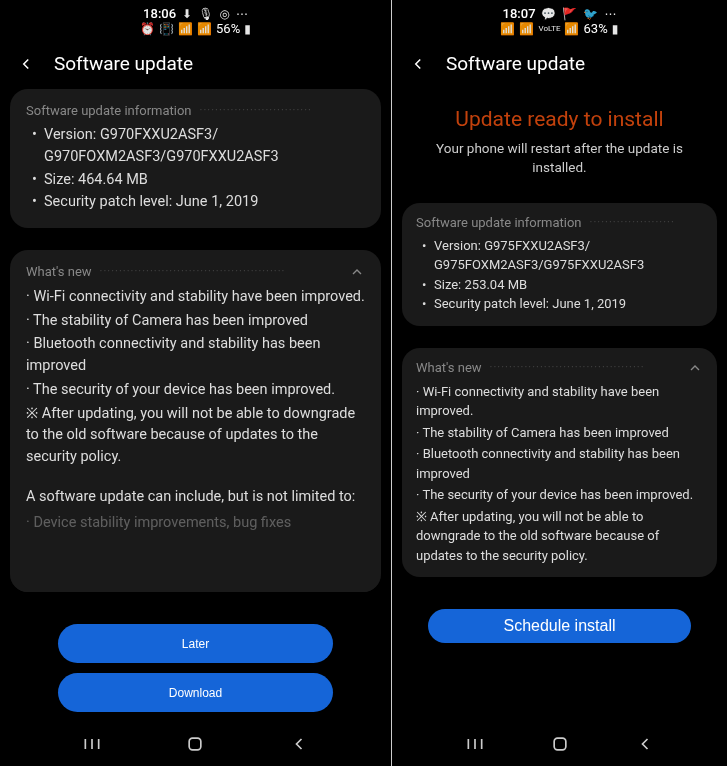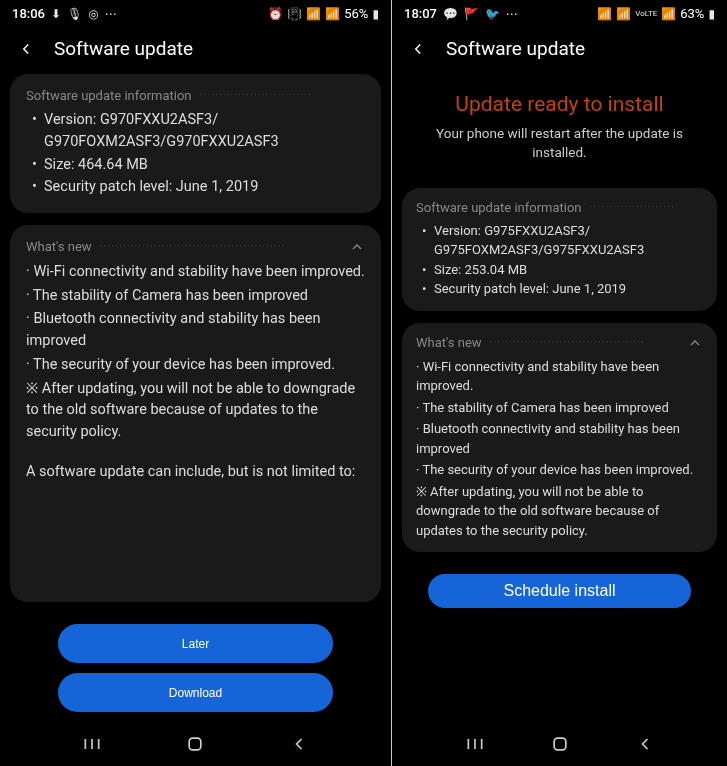--- a/index.html
+++ b/index.html
@@ -23,20 +23,21 @@
     .phone-left { width: 391px; }
     .phone-right { width: 335px; }
     
     .status-bar {
       display: flex;
       justify-content: space-between;
       align-items: center;
       padding: 6px 12px 4px;
       font-size: 13px;
       color: #fff;
+      flex-direction: column;
     }
     .status-left { display: flex; align-items: center; gap: 6px; }
     .status-right { display: flex; align-items: center; gap: 4px; }
     .status-time { font-weight: 500; }
     .status-icon { font-size: 12px; opacity: 0.9; }
     
     .header {
       display: flex;
       align-items: center;
       padding: 12px 16px 14px;
@@ -77,21 +78,21 @@
     .hero-sub {
       font-size: 13.5px;
       color: #ccc;
       line-height: 1.4;
     }
     
     .card {
       background: #1a1a1a;
       border-radius: 18px;
       padding: 14px 16px;
-      margin-bottom: 12px;
+      margin-bottom: 22px;
     }
     .phone-right .card {
       padding: 12px 14px;
     }
     
     .section-header {
       display: flex;
       justify-content: space-between;
       align-items: center;
       margin-bottom: 6px;
@@ -268,20 +269,21 @@
             </svg>
         </span>
       </div>
       <div class="changelog">
         <div class="changelog-item">· <span>Wi-Fi connectivity and stability have been improved.</span></div>
         <div class="changelog-item">· <span>The stability of Camera has been improved</span></div>
         <div class="changelog-item">· <span>Bluetooth connectivity and stability has been improved</span></div>
         <div class="changelog-item">· <span>The security of your device has been improved.</span></div>
         <div class="changelog-note">※ After updating, you will not be able to downgrade to the old software because of updates to the security policy.</div>
         <div class="changelog-extra">A software update can include, but is not limited to:</div>
+        <div class="changelog-item" style="opacity:0.35; margin-top:4px;">· <span>Device stability improvements, bug fixes</span></div>
       </div>
     </div>
 
     <div class="buttons">
       <button class="btn">Later</button>
       <button class="btn">Download</button>
     </div>
   </div>
 
   <div class="nav-bar">

